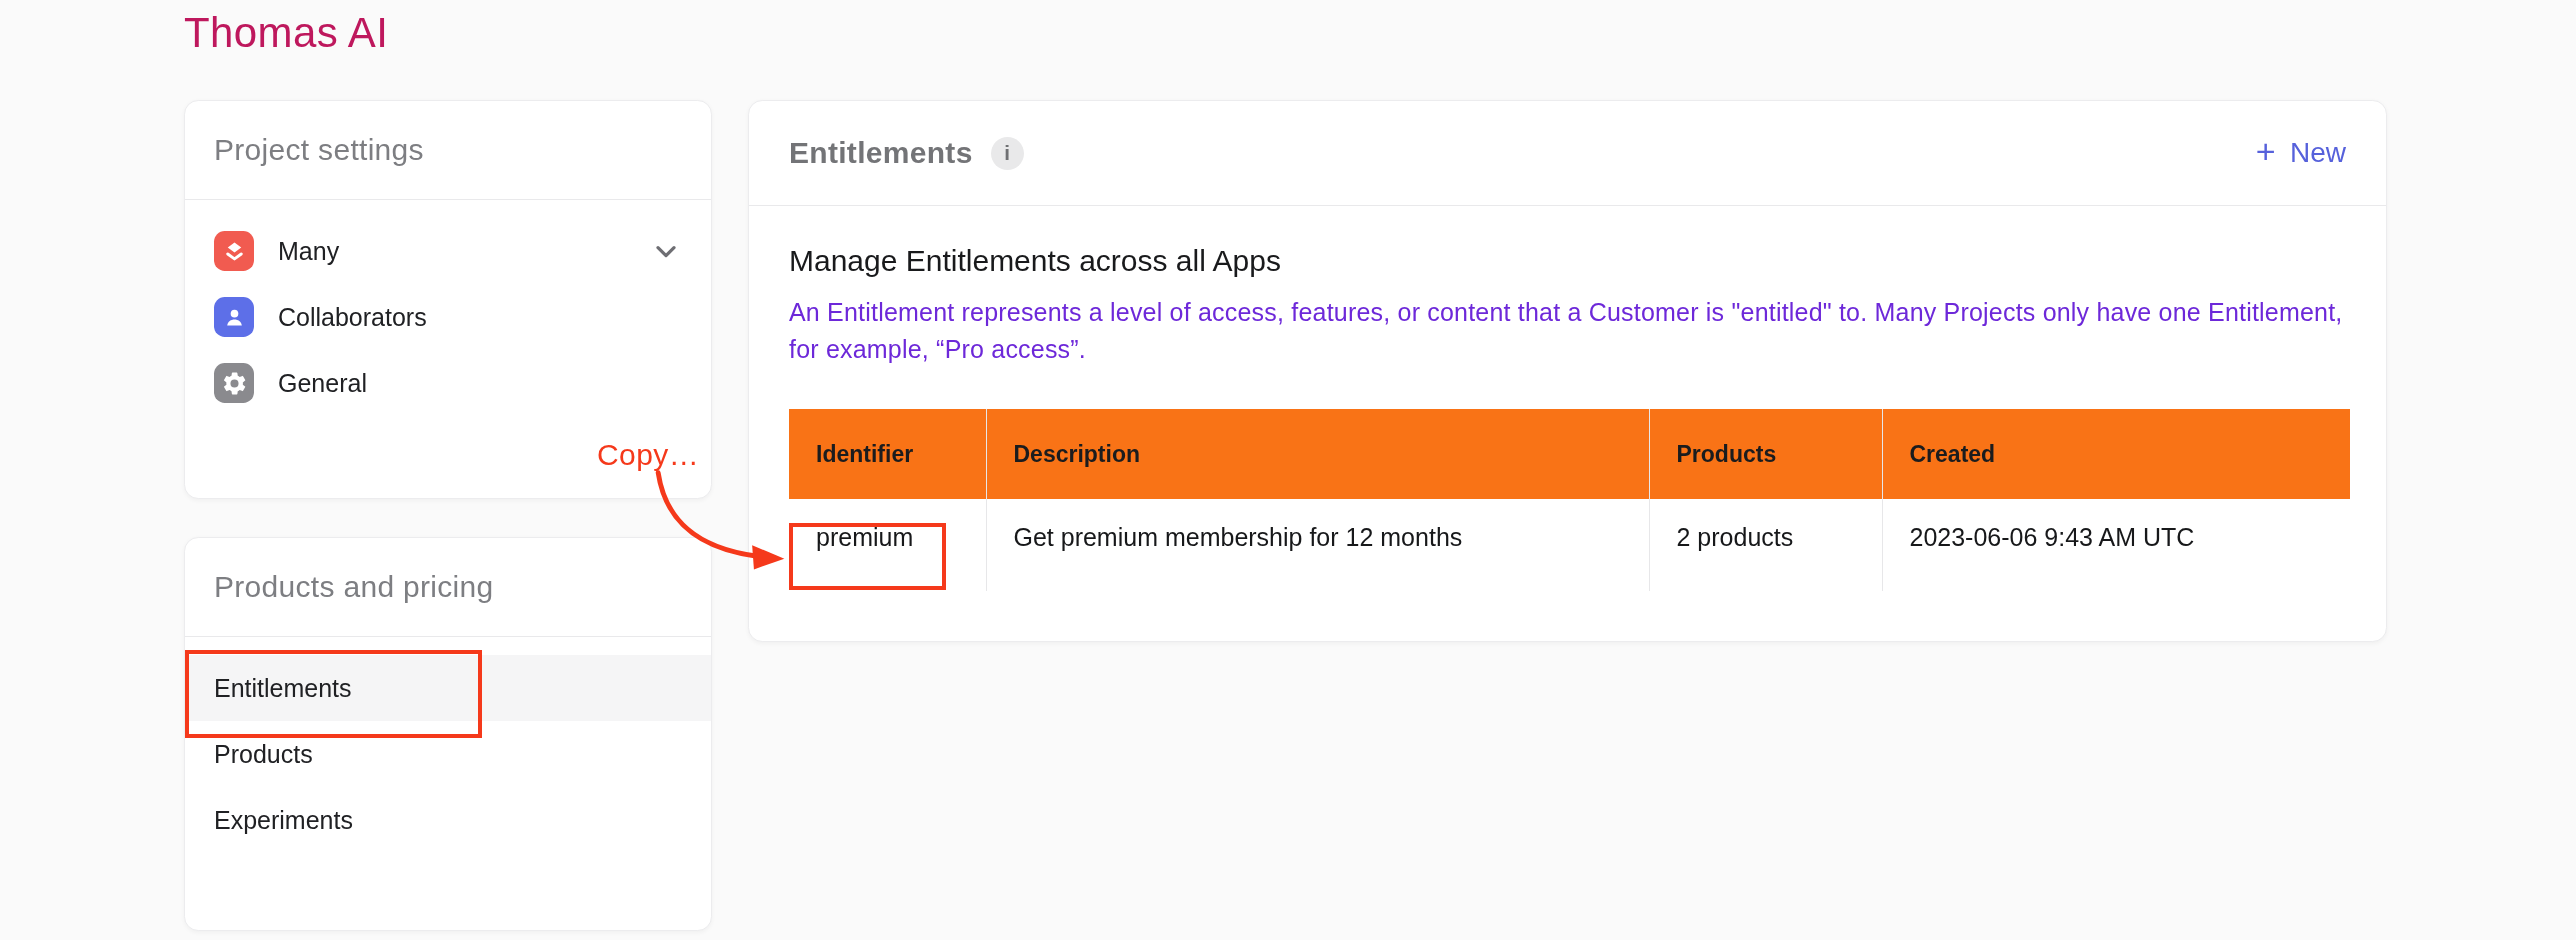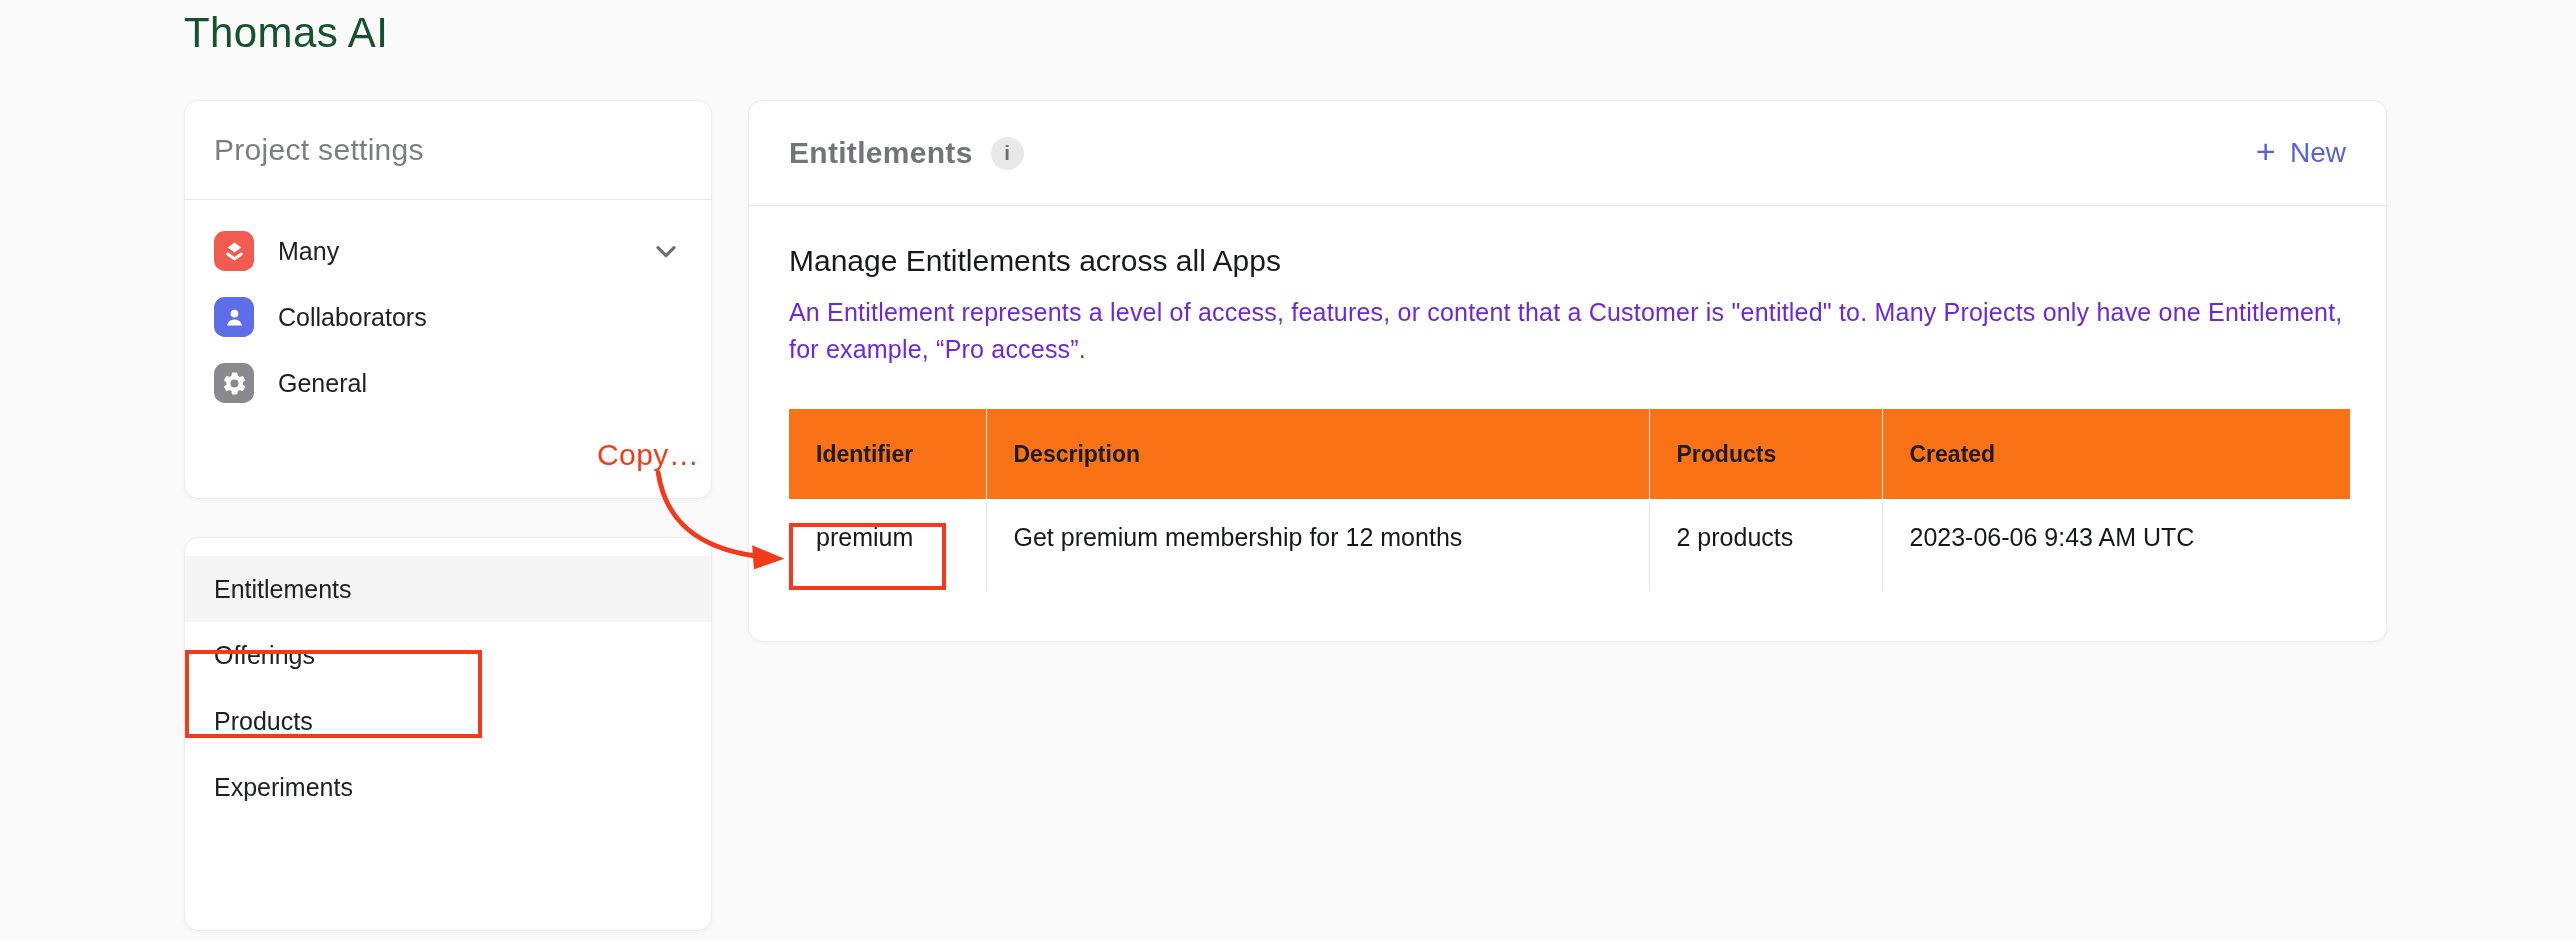--- a/index.html
+++ b/index.html
@@ -6,21 +6,21 @@
   html,body { width:2576px; height:940px; }
   body {
     position:relative;
     background:#FAFAFA;
     font-family:"Liberation Sans", sans-serif;
     color:#1A1B1D;
     overflow:hidden;
   }
   .page-title {
     position:absolute; left:184px; top:9px;
-    font-size:42px; font-weight:500; letter-spacing:0.4px; color:#14532d;
+    font-size:42px; font-weight:500; letter-spacing:0.4px; color:#be185d;
   }
   .card {
     position:absolute; background:#FFFFFF;
     border:0.9px solid #ECECEE; border-radius:14.3px;
     box-shadow:0 1.8px 4.5px rgba(0,0,0,0.04);
   }
   #card-project { left:184px; top:100px; width:528px; height:399px; }
   #card-products { left:184px; top:537px; width:528px; height:394px; }
   #card-main { left:748px; top:100px; width:1639px; height:542px; }
 
@@ -127,26 +127,26 @@
         <svg width="27" height="27" viewBox="0 0 24 24">
             <path fill="#fff" d="M19.4 13c.04-.33.06-.66.06-1s-.02-.67-.07-1l2.03-1.58a.5.5 0 0 0 .12-.64l-1.92-3.32a.5.5 0 0 0-.61-.22l-2.39.96a7.3 7.3 0 0 0-1.73-1l-.36-2.54a.5.5 0 0 0-.5-.42h-3.84a.5.5 0 0 0-.5.42l-.36 2.54c-.63.26-1.2.6-1.73 1l-2.39-.96a.5.5 0 0 0-.61.22L2.68 8.78a.5.5 0 0 0 .12.64L4.83 11c-.05.33-.07.66-.07 1s.02.67.07 1l-2.03 1.58a.5.5 0 0 0-.12.64l1.92 3.32c.14.24.42.33.61.22l2.39-.96c.53.4 1.1.74 1.73 1l.36 2.54c.04.24.25.42.5.42h3.84c.25 0 .46-.18.5-.42l.36-2.54a7.3 7.3 0 0 0 1.73-1l2.39.96c.19.11.47.02.61-.22l1.92-3.32a.5.5 0 0 0-.12-.64zM12 15.6a3.6 3.6 0 1 1 0-7.2 3.6 3.6 0 0 1 0 7.2z"></path>
           </svg>
       </span>
       <span>General</span>
     </div>
   </div>
 </div>
 
 <div class="card" id="card-products">
+  <div class="card-header">
+    <span class="card-header-title">Products and pricing</span>
+  </div>
   <div class="side-list">
     <div class="side-item active">
       <span>Entitlements</span>
-    </div>
-    <div class="side-item">
-      <span>Offerings</span>
     </div>
     <div class="side-item">
       <span>Products</span>
     </div>
     <div class="side-item">
       <span>Experiments</span>
     </div>
   </div>
 </div>
 

